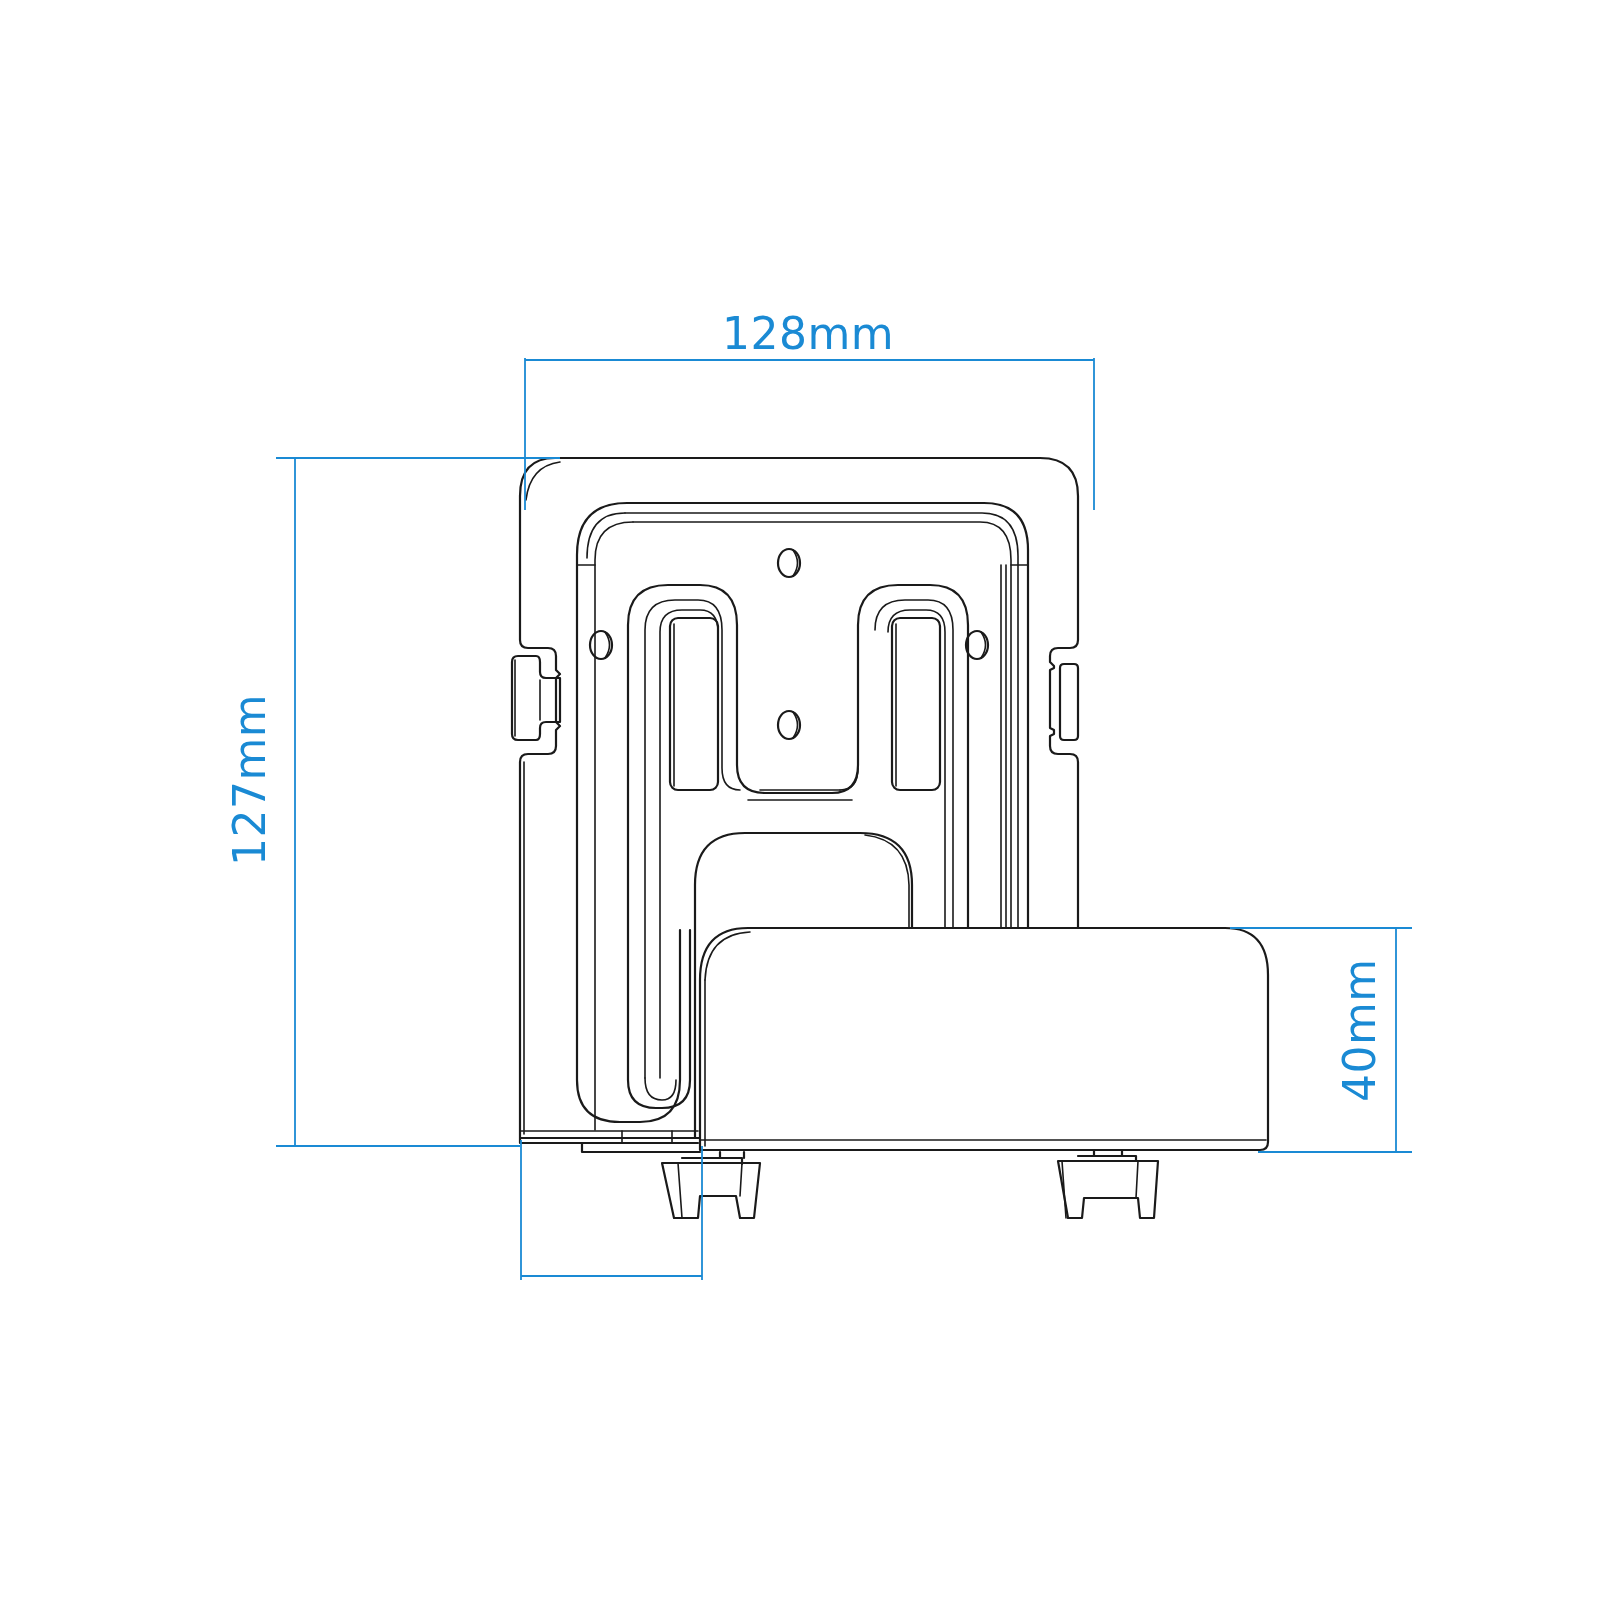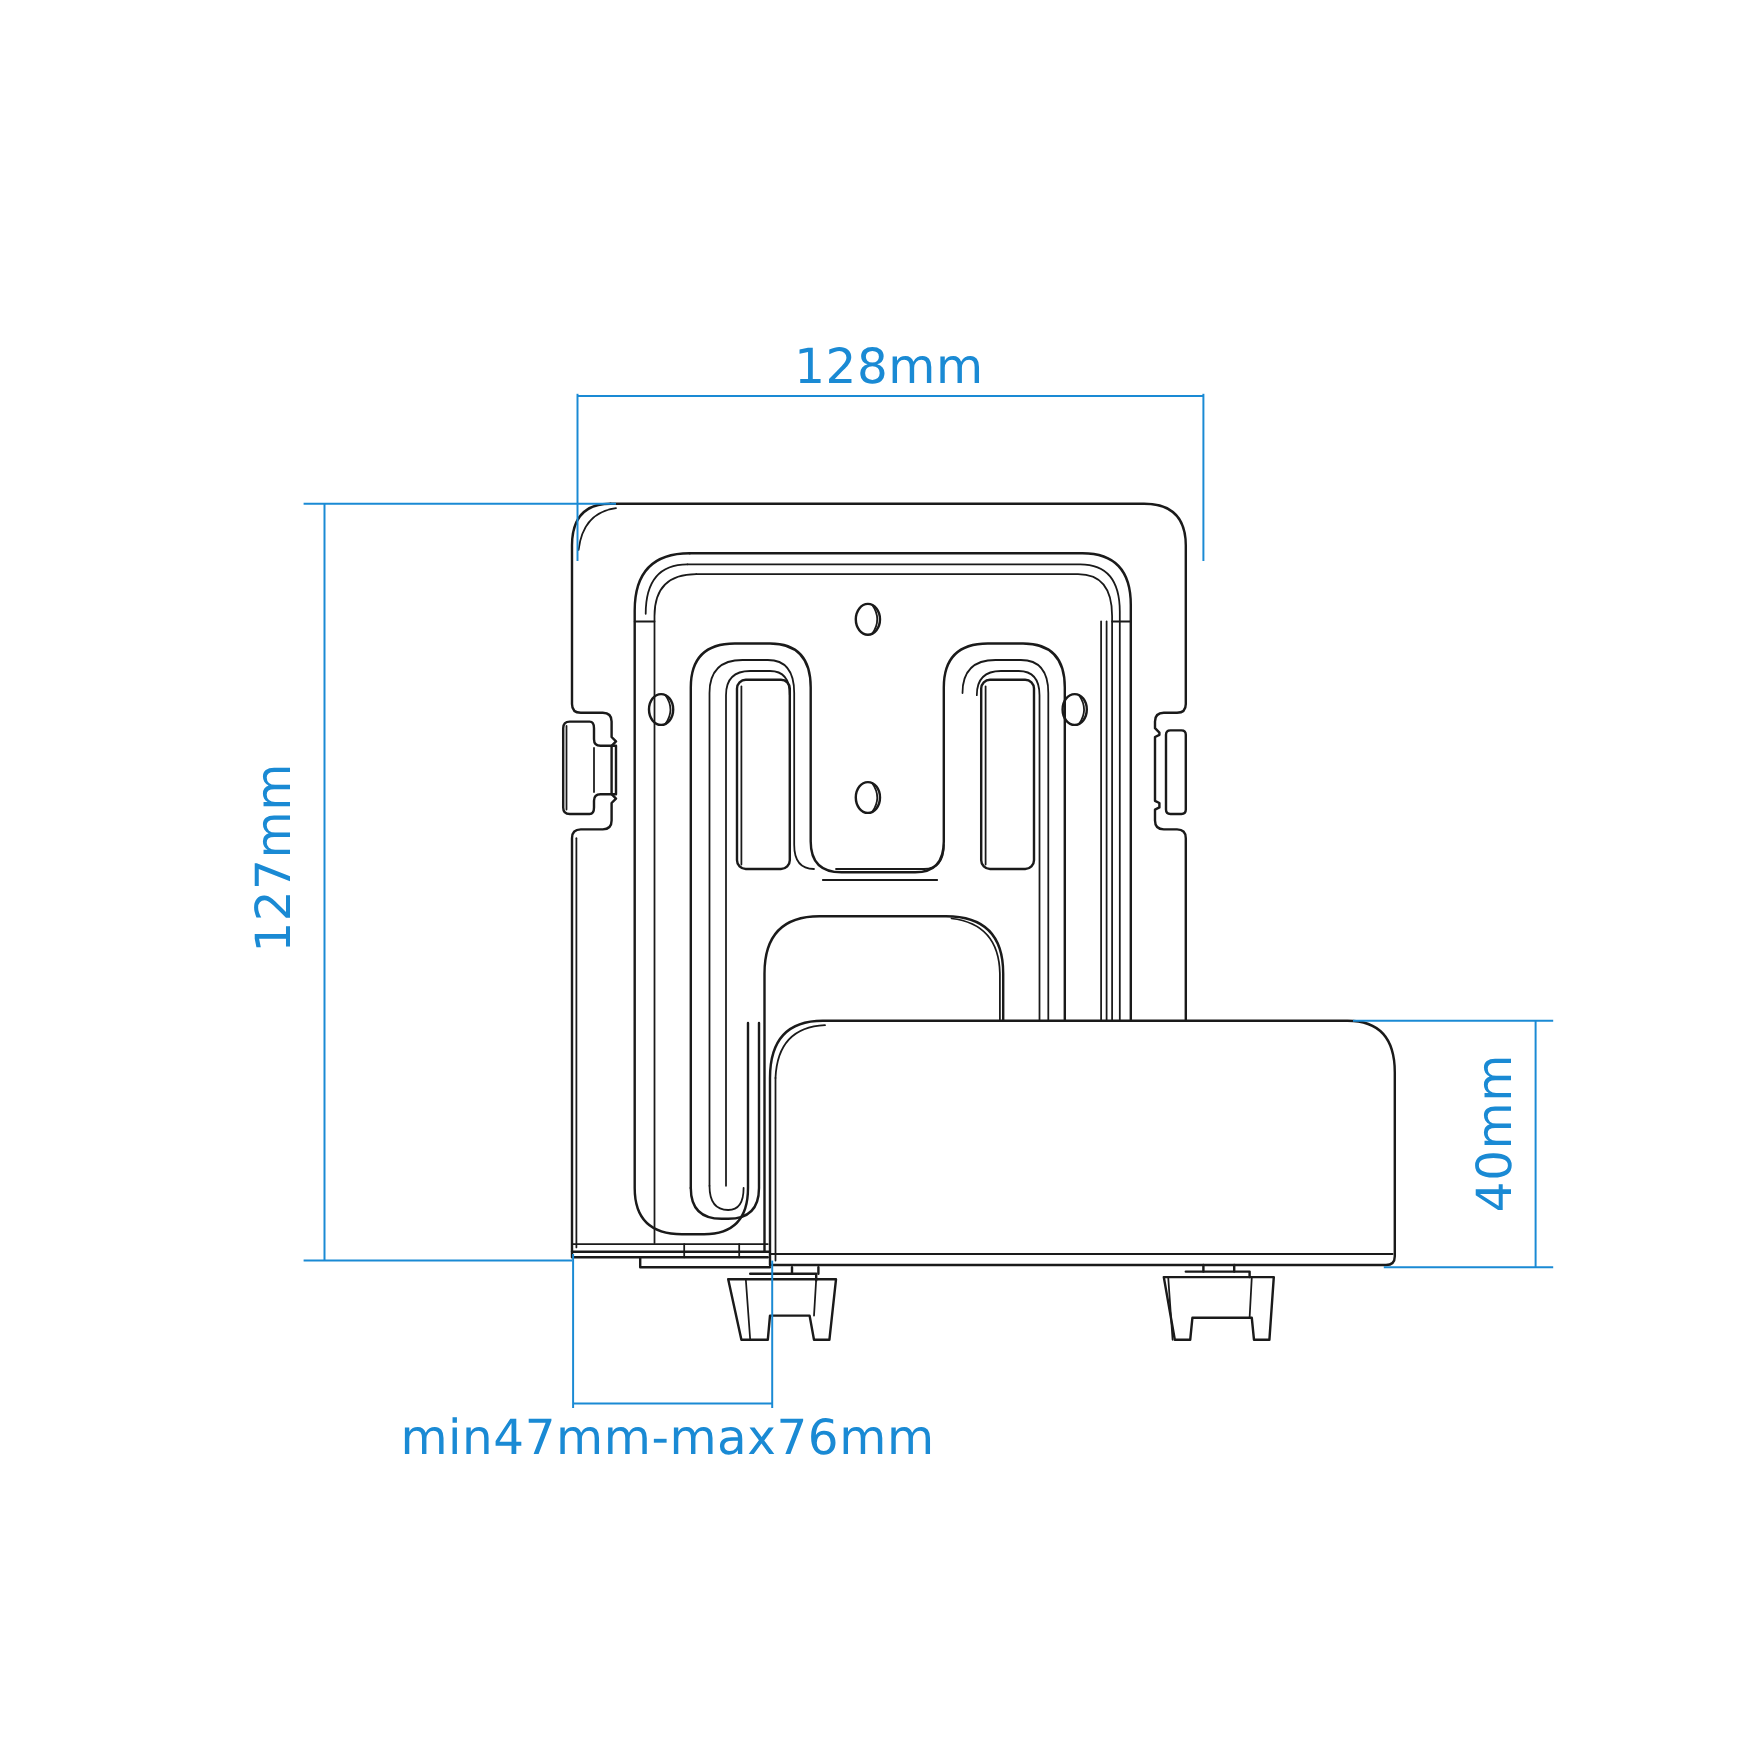--- a/index.html
+++ b/index.html
@@ -229,14 +229,13 @@
     </g>
   </svg>
 
   
   <div class="dim-label" style="left: 722px; top: 312px;">128mm</div>
 
   <div class="dim-label rot" style="left: 180px; top: 774px; width: 140px; text-align: center;">127mm</div>
 
   <div class="dim-label rot" style="left: 1300px; top: 1020px; width: 120px; text-align: center;">40mm</div>
 
-  <div class="dim-label" style="left: 364px; top: 1286px;">min47mm-max76mm</div>
 </div>
 
 </body></html>

